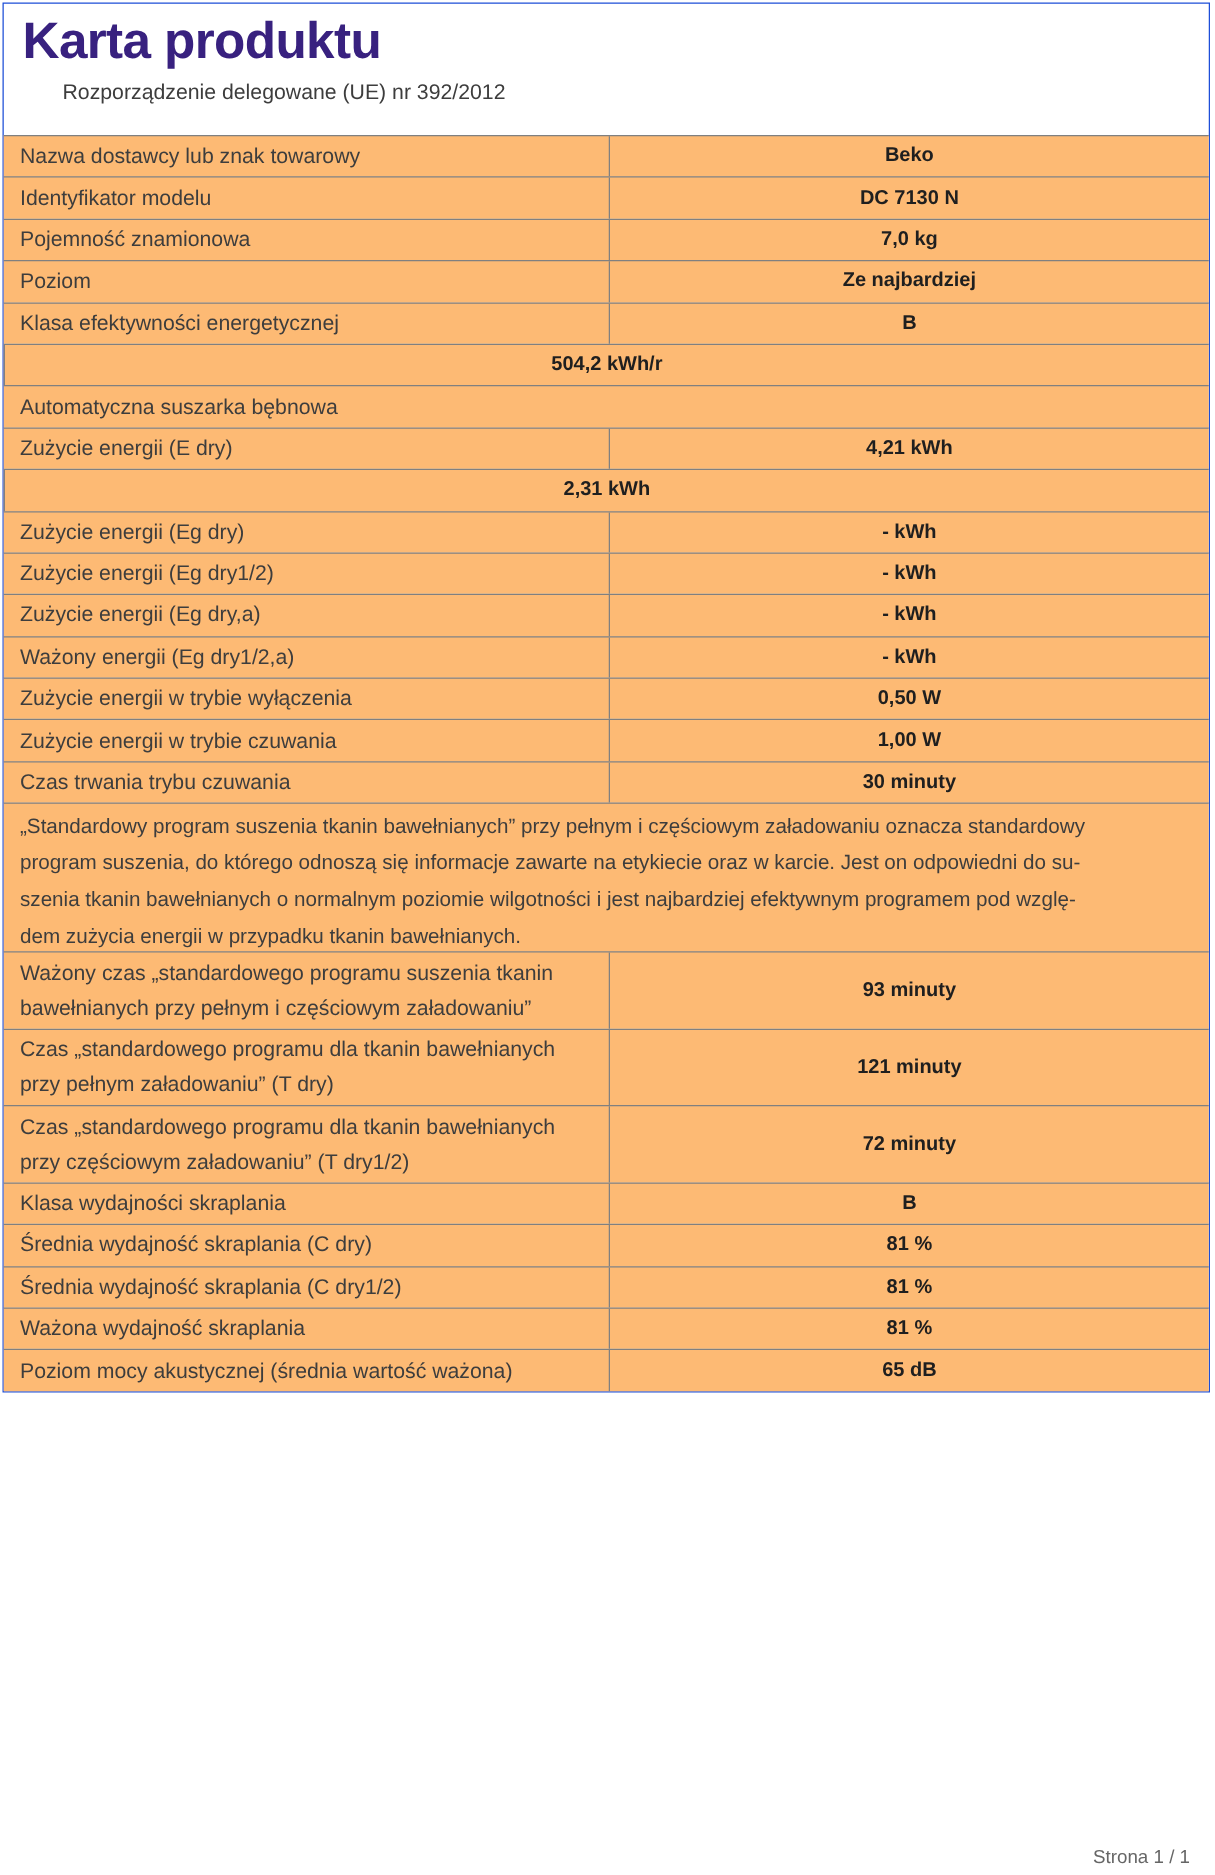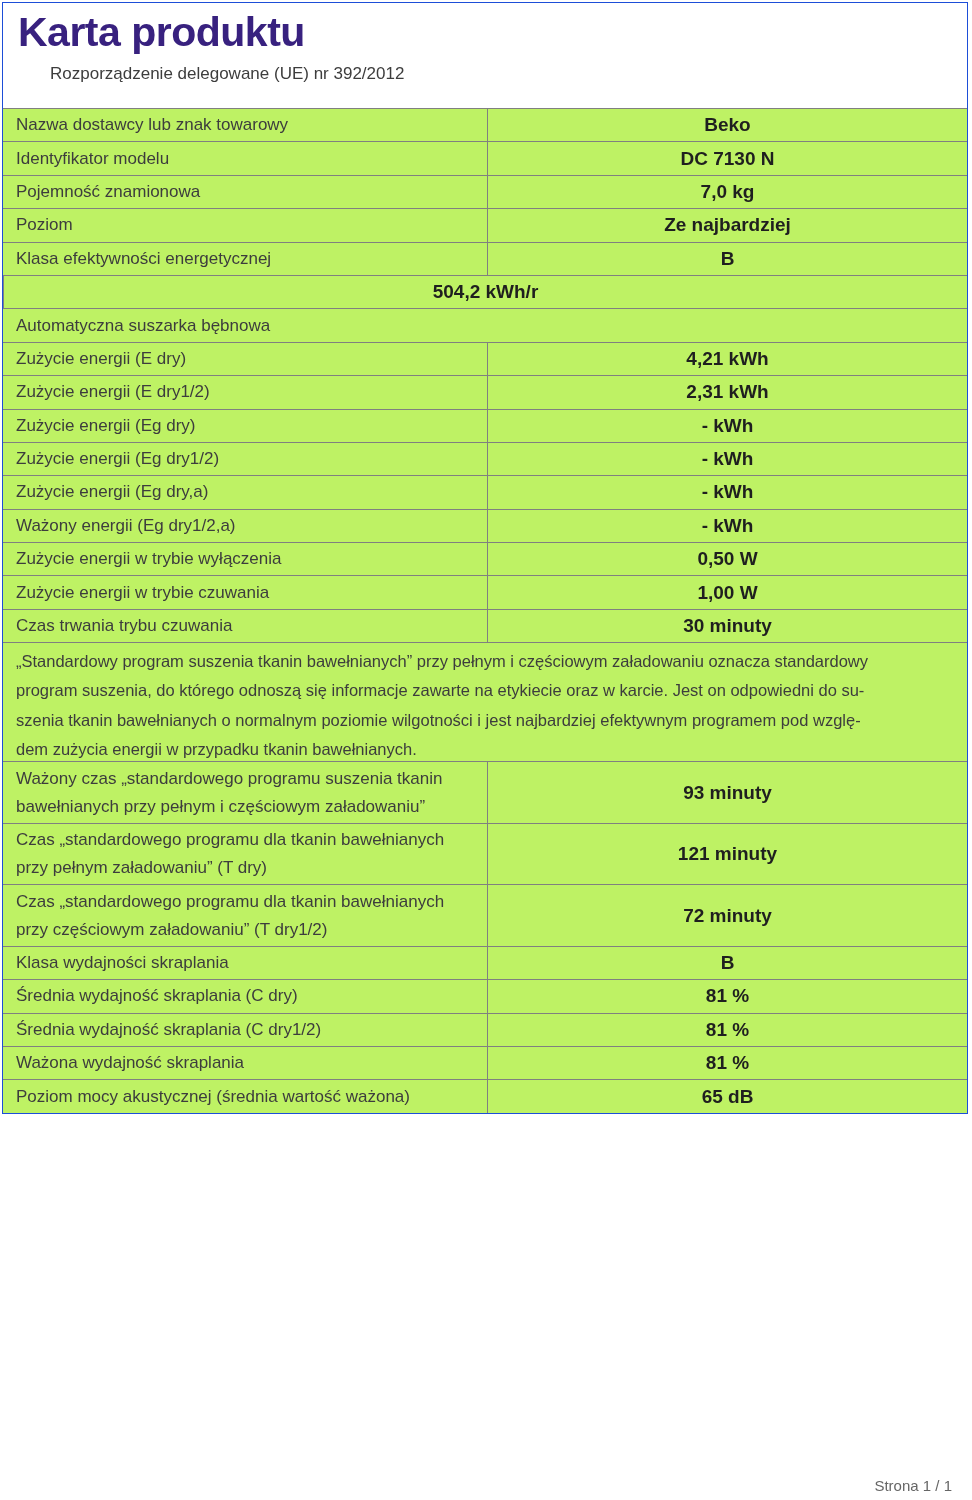--- a/index.html
+++ b/index.html
@@ -46,21 +46,21 @@
     color: #3d3d3d;
     margin-left: 32px;
   }
   .product-table {
     width: 100%;
   }
   .row {
     display: flex;
     box-sizing: border-box;
     border-top: 1px solid #808080;
-    background: #bef264;
+    background: #fdba74;
   }
   .row.simple, .row.section { height: 33.4px; }
   .row.tall { height: 61.5px; }
   .row.paragraph { height: 119px; }
   .cell-label {
     box-sizing: border-box;
     width: 484px;
     padding: 0 8px 0 13px;
     display: flex;
     align-items: center;
@@ -70,21 +70,21 @@
     line-height: 28px;
   }
   .row.section .cell-label { width: 100%; }
   .cell-value {
     box-sizing: border-box;
     flex: 1;
     border-left: 1px solid #808080;
     display: flex;
     align-items: center;
     justify-content: center;
-    font-size: 19px;
+    font-size: 16px;
     font-weight: bold;
     color: #1f1f1f;
     text-align: center;
   }
   .cell-text {
     box-sizing: border-box;
     width: 100%;
     padding: 4px 10px 0 13px;
     font-size: 16.5px;
     line-height: 29.2px;
@@ -134,21 +134,20 @@
           <div class="cell-value">504,2 kWh/r</div>
         </div>
         <div class="row section">
           <div class="cell-label">Automatyczna suszarka bębnowa</div>
         </div>
         <div class="row simple">
           <div class="cell-label">Zużycie energii (E dry)</div>
           <div class="cell-value">4,21 kWh</div>
         </div>
         <div class="row simple">
-          <div class="cell-label">Zużycie energii (E dry1/2)</div>
           <div class="cell-value">2,31 kWh</div>
         </div>
         <div class="row simple">
           <div class="cell-label">Zużycie energii (Eg dry)</div>
           <div class="cell-value">- kWh</div>
         </div>
         <div class="row simple">
           <div class="cell-label">Zużycie energii (Eg dry1/2)</div>
           <div class="cell-value">- kWh</div>
         </div>

